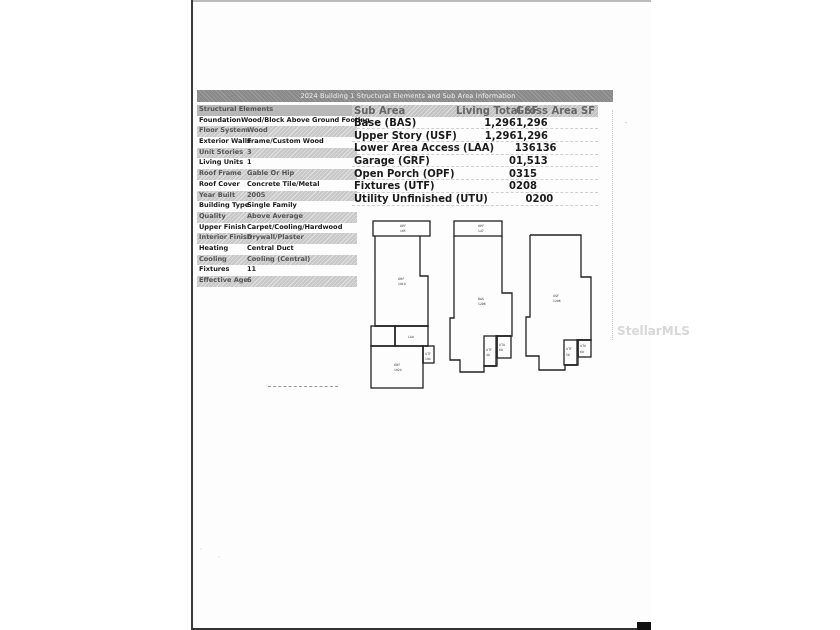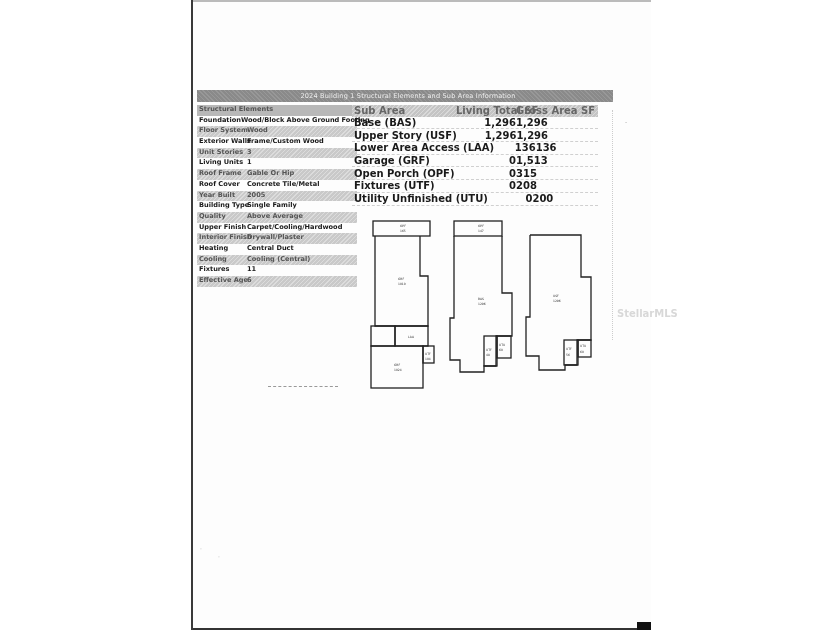--- a/index.html
+++ b/index.html
@@ -26,21 +26,21 @@
   .rrow.head{background:#c4c4c4;background-image:repeating-linear-gradient(135deg,rgba(255,255,255,.35) 0 1px,transparent 1px 3px);color:#666;font-weight:bold;border-bottom:none;}
   .rrow .name{flex:1;padding-left:2px;font-weight:bold;}
   .rrow .la{width:60px;text-align:right;font-weight:bold;}
   .rrow .ga{width:64px;text-align:left;padding-right:18px;font-weight:bold;}
 
   .sketch{position:absolute;}
   .sketch svg{display:block;}
   .sk-label{font-family:"DejaVu Sans",sans-serif;font-size:3px;fill:#333;}
 
   .left-underline{position:absolute;left:268px;top:386px;width:70px;height:1px;border-top:1px dashed #999;}
-  .watermark{position:absolute;left:617px;top:308px;font-size:10px;color:#d8d8d8;font-weight:bold;}
+  .watermark{position:absolute;left:617px;top:324px;font-size:12px;color:#d8d8d8;font-weight:bold;}
   .dash-right{position:absolute;left:612px;top:110px;width:1px;height:230px;border-left:1px dotted #ccc;}
   .speck{position:absolute;font-size:6px;color:#aaa;}
 </style>
 </head>
 <body>
 
 <div class="page">
   <div class="top-shade"></div>
   <div class="page-bottom-bar"></div>
   <div class="corner-mark"></div>

